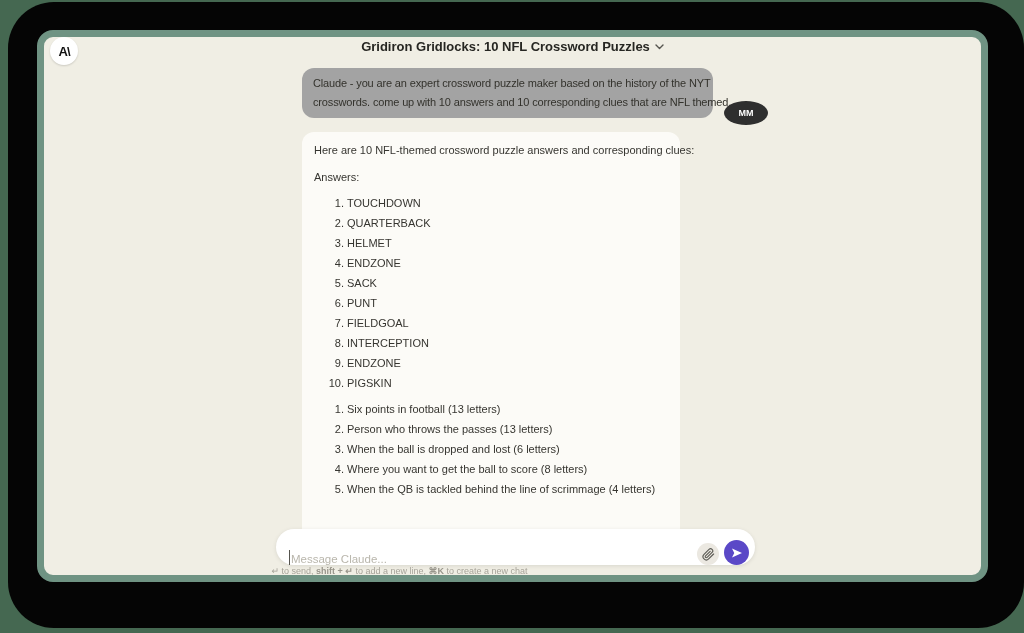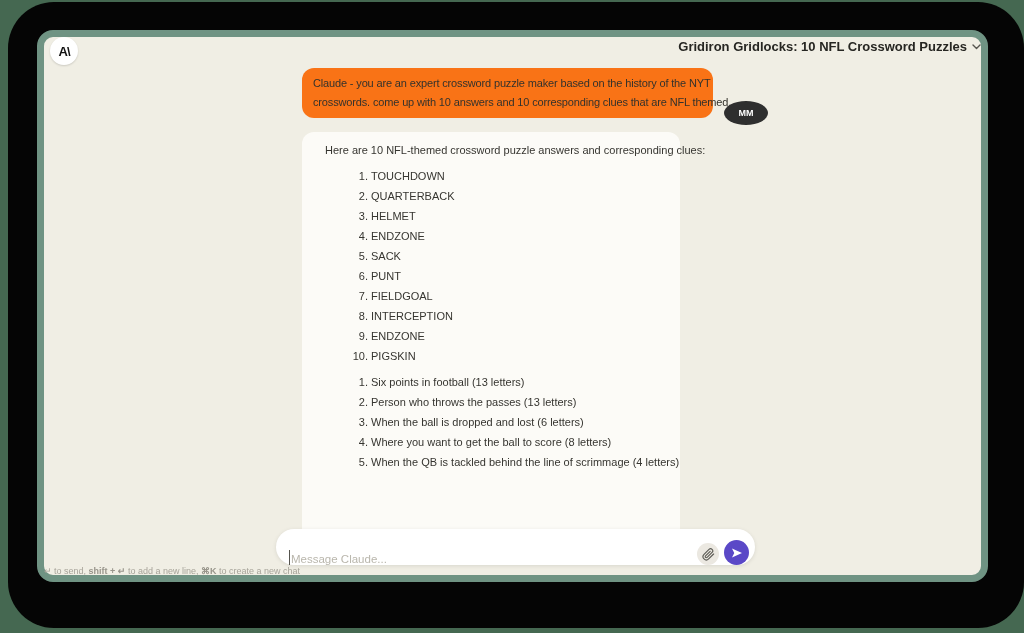--- a/index.html
+++ b/index.html
@@ -11,56 +11,56 @@
 
   .window { position:absolute; left:37px; top:30px; width:951px; height:552px;
             background:#f0eee4; border:7px solid #6f9383; border-radius:16px; }
   .content { position:relative; width:100%; height:100%; overflow:hidden; }
 
   .logo { position:absolute; left:6px; top:0px; width:28px; height:28px; border-radius:50%;
           background:#ffffff; box-shadow:0 1px 2px rgba(0,0,0,.15);
           display:flex; align-items:center; justify-content:center;
           font-weight:800; font-size:13px; letter-spacing:-1px; color:#121212; }
 
-  .titlebar { position:absolute; top:2px; left:0; right:0; text-align:right;
+  .titlebar { position:absolute; top:2px; left:0; right:0; text-align:center;
               font-size:13px; font-weight:700; color:#262622; }
   .titlebar .chev { display:inline-block; margin-left:5px; color:#56554f; }
   .titlebar .chev svg { vertical-align:1px; }
 
   .chat { position:absolute; left:0; top:0; right:0; height:493px; overflow:hidden; }
 
   .bubble { position:absolute; left:258px; top:31px; width:411px;
-            background:#f97316; border-radius:12px; padding:6px 11px;
+            background:#a3a3a3; border-radius:12px; padding:6px 11px;
             font-size:11px; line-height:19px; letter-spacing:-0.15px; color:#33322c; }
   .bubble .ln { white-space:nowrap; }
 
   .avatar { position:absolute; left:680px; top:64px; width:44px; height:24px; border-radius:50%;
             background:#2f2f2f; color:#fff; font-size:9px; font-weight:700;
             display:flex; align-items:center; justify-content:center; }
 
   .card { position:absolute; left:258px; top:95px; width:378px; min-height:420px;
           background:#fcfbf7; border-radius:12px; padding:11px 11px 20px;
           font-size:11px; color:#363530; }
-  .card p { margin:0 12px 13px; line-height:14px; white-space:nowrap; }
+  .card p { margin:0 1px 13px; line-height:14px; white-space:nowrap; }
   .card ol { margin:0 0 13px; padding:0 0 0 34px; }
-  .card li { line-height:13px; margin-bottom:7px; white-space:nowrap;margin-left:24px; }
+  .card li { line-height:13px; margin-bottom:7px; white-space:nowrap; }
 
   .composer { position:absolute; left:232px; top:492px; width:479px; height:36px;
               background:#ffffff; border-radius:18px; box-shadow:0 1px 4px rgba(0,0,0,.10);
               display:flex; align-items:flex-end; padding:0 6px 0 13px; }
   .caret { width:1px; height:15px; background:#55544e; margin-right:1px; }
   .placeholder { flex:1; font-size:11.5px; color:#b9b6ac; }
   .iconbtn { width:22px; height:22px; border-radius:50%; background:#ebe8e1;
              display:flex; align-items:center; justify-content:center; margin-left:6px;
              border:none; cursor:pointer; }
   .sendbtn { width:25px; height:25px; border-radius:50%; background:#5a48c7;
              display:flex; align-items:center; justify-content:center; margin-left:5px;
              border:none; cursor:pointer; }
 
-  .hint { position:absolute; top:529px; left:0; width:711px; text-align:left;
+  .hint { position:absolute; top:529px; left:0; width:711px; text-align:center;
           font-size:9px; color:#a6a399; }
   .hint b { font-weight:700; color:#98958b; }
 </style>
 </head>
 <body>
 
 <div class="frame"></div>
 
 <div class="window">
   <div class="content">
@@ -77,20 +77,21 @@
 
       <div class="bubble">
         <div class="ln">Claude - you are an expert crossword puzzle maker based on the history of the NYT</div>
         <div class="ln">crosswords. come up with 10 answers and 10 corresponding clues that are NFL themed.</div>
       </div>
 
       <div class="avatar">MM</div>
 
       <div class="card">
         <p>Here are 10 NFL-themed crossword puzzle answers and corresponding clues:</p>
+        <p>Answers:</p>
         <ol>
           <li>TOUCHDOWN</li>
           <li>QUARTERBACK</li>
           <li>HELMET</li>
           <li>ENDZONE</li>
           <li>SACK</li>
           <li>PUNT</li>
           <li>FIELDGOAL</li>
           <li>INTERCEPTION</li>
           <li>ENDZONE</li>

